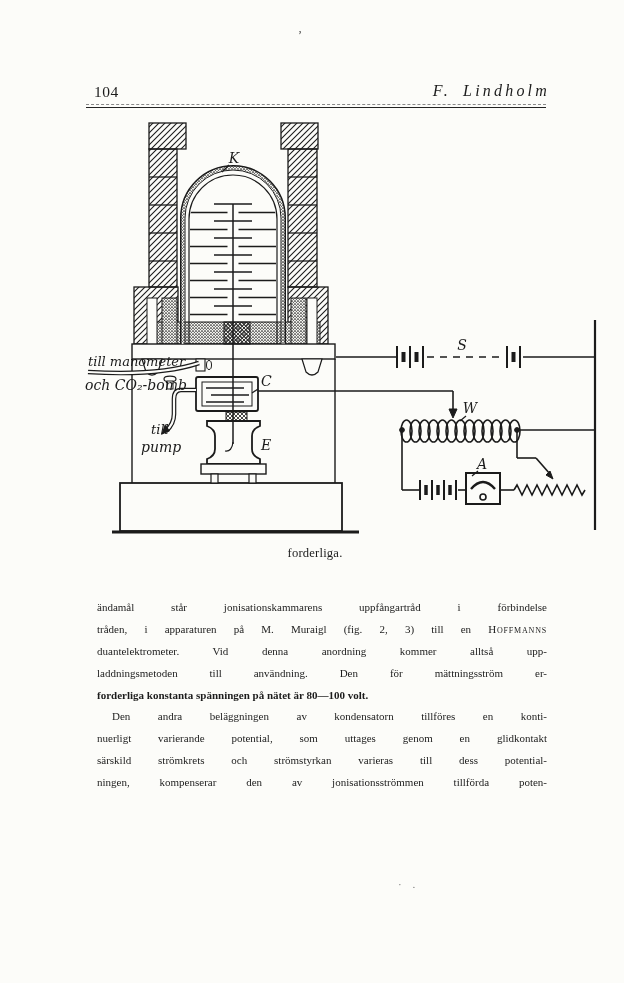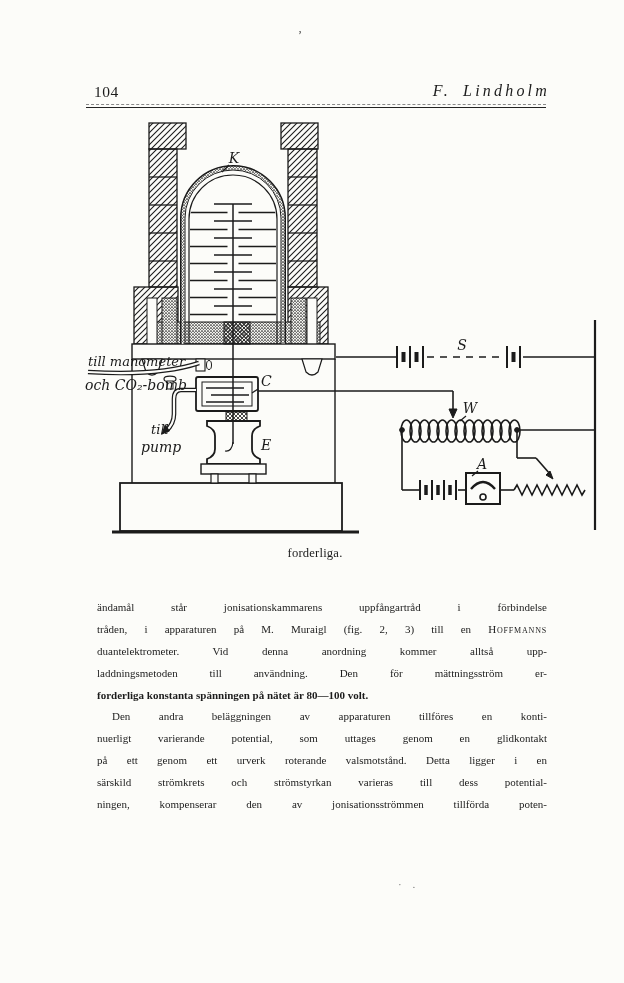--- a/index.html
+++ b/index.html
@@ -251,22 +251,21 @@
   <div class="caption">
     <div>forderliga.</div>
   </div>
 
   <div class="bodytext">
     <div class="tline">ändamål står jonisationskammarens uppfångartråd i förbindelse</div>
     <div class="tline"><span>tråden, i apparaturen på M. Muraigl (fig. 2, 3) till en </span><span class="sc">Hoffmanns</span></div>
     <div class="tline">duantelektrometer. Vid denna anordning kommer alltså upp-</div>
     <div class="tline">laddningsmetoden till användning. Den för mättningsström er-</div>
     <div class="tline noj">forderliga konstanta spänningen på nätet är 80—100 volt.</div>
-    <div class="tline ind">Den andra beläggningen av apparaturen tillföres en konti-</div>
+    <div class="tline ind">Den andra beläggningen av kondensatorn tillföres en konti-</div>
     <div class="tline">nuerligt varierande potential, som uttages genom en glidkontakt</div>
-    <div class="tline">på ett genom ett urverk roterande valsmotstånd. Detta ligger i en</div>
     <div class="tline">särskild strömkrets och strömstyrkan varieras till dess potential-</div>
     <div class="tline">ningen, kompenserar den av jonisationsströmmen tillförda poten-</div>
   </div>
 
   <span class="speck-bottom">· .</span>
 
 </div>
 
 </body></html>

